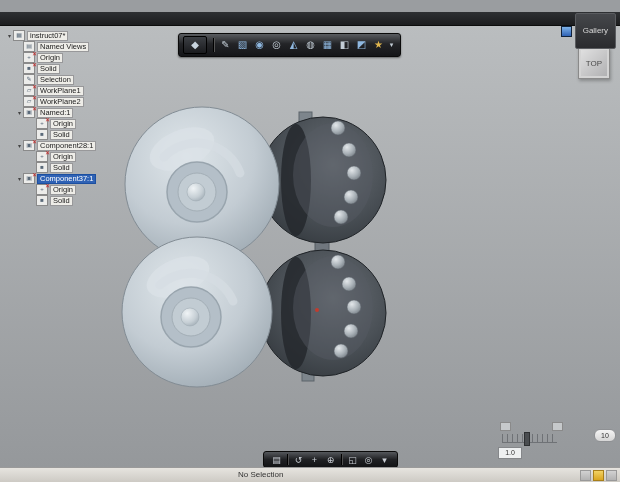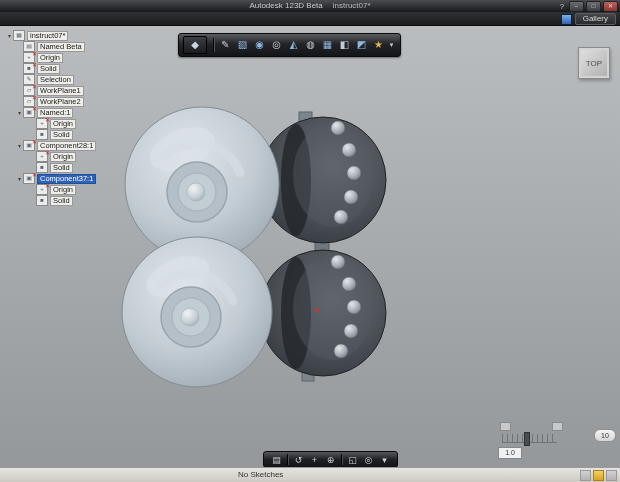--- a/index.html
+++ b/index.html
@@ -16,21 +16,21 @@
   .tb-b{width:13px;height:9px;background:linear-gradient(#6a6d72,#3a3c40);border:1px solid #222;
     color:#ddd;font-size:6px;line-height:8px;text-align:center;border-radius:2px;}
   .tb-close{background:linear-gradient(#c0605a,#8c3530);}
 
   
   .menubar{position:absolute;top:12px;left:0;right:0;height:13px;
     background:linear-gradient(#2e3033,#1c1d1f);border-bottom:1px solid #0c0c0c;z-index:40;}
   .gallery-wrap{position:absolute;right:4px;top:1px;display:flex;align-items:center;gap:3px;}
   .gal-ic{width:9px;height:9px;background:linear-gradient(#7db2e8,#2f62b5);border:1px solid #12233a;}
   .gal-btn{color:#d8d8d8;font-size:8px;border:1px solid #5a5c60;
-    background:linear-gradient(#45474b,#2a2b2e);padding:0 7px;height:10px;line-height:10px;border-radius:2px;}
+    background:linear-gradient(#45474b,#2a2b2e);padding:12px 7px;height:10px;line-height:10px;border-radius:2px;}
 
   
   .canvas{position:absolute;top:25px;left:0;right:0;bottom:14px;
     background:linear-gradient(#babdbf,#95989b);}
   svg.model{position:absolute;left:0;top:0;width:620px;height:443px;}
 
   
   .browser{position:absolute;left:5px;top:3px;width:106px;z-index:20;}
   .br-header{height:11px;background:linear-gradient(#f1f1ef,#c7c6c2);border:1px solid #8f8f8f;
     display:flex;align-items:center;padding:0 2px;}
@@ -92,31 +92,20 @@
   .status-text{position:absolute;left:238px;top:2px;}
   .tray{position:absolute;right:3px;top:2px;display:flex;gap:2px;}
   .tray-ic{width:9px;height:9px;border:1px solid #999;background:linear-gradient(#d2d2d2,#b2b2b2);}
   .tray-ic.warn{background:linear-gradient(#f2d264,#d9a520);border-color:#a87f19;}
 </style>
 </head>
 <body>
 
 <div class="window">
 
-  <div class="titlebar">
-    <span class="tb-title">
-      <span>Autodesk 123D Beta</span><span class="tb-doc">instruct07*</span>
-    </span>
-    <span class="tb-btns">
-      <span class="tb-help">?</span>
-      <span class="tb-b">–</span>
-      <span class="tb-b">□</span>
-      <span class="tb-b tb-close">✕</span>
-    </span>
-  </div>
 
   <div class="menubar">
     <span class="gallery-wrap">
       <span class="gal-ic"></span>
       <span class="gal-btn">Gallery</span>
     </span>
   </div>
 
   <div class="canvas">
 
@@ -201,21 +190,21 @@
               <i class="g">▦</i>
             </span>
           <span class="tlabel">instruct07*</span>
         </div>
 
         <div class="trow lv1">
           <span class="texp"></span>
           <span class="ticon">
               <i class="g">▤</i>
             </span>
-          <span class="tlabel">Named Beta</span>
+          <span class="tlabel">Named Views</span>
         </div>
 
         <div class="trow lv1">
           <span class="texp"></span>
           <span class="ticon">
               <i class="g">+</i>
               <i class="x">✕</i>
             </span>
           <span class="tlabel">Origin</span>
         </div>
@@ -374,21 +363,21 @@
       <div class="sw-track">
         <div class="sw-handle"></div>
       </div>
       <div class="sw-preset">10</div>
       <div class="sw-value">1.0</div>
     </div>
 
   </div>
 
   <div class="statusbar">
-    <span class="status-text">No Sketches</span>
+    <span class="status-text">No Selection</span>
     <span class="tray">
       <span class="tray-ic"></span>
       <span class="tray-ic warn"></span>
       <span class="tray-ic"></span>
     </span>
   </div>
 
 </div>
 
 </body></html>

